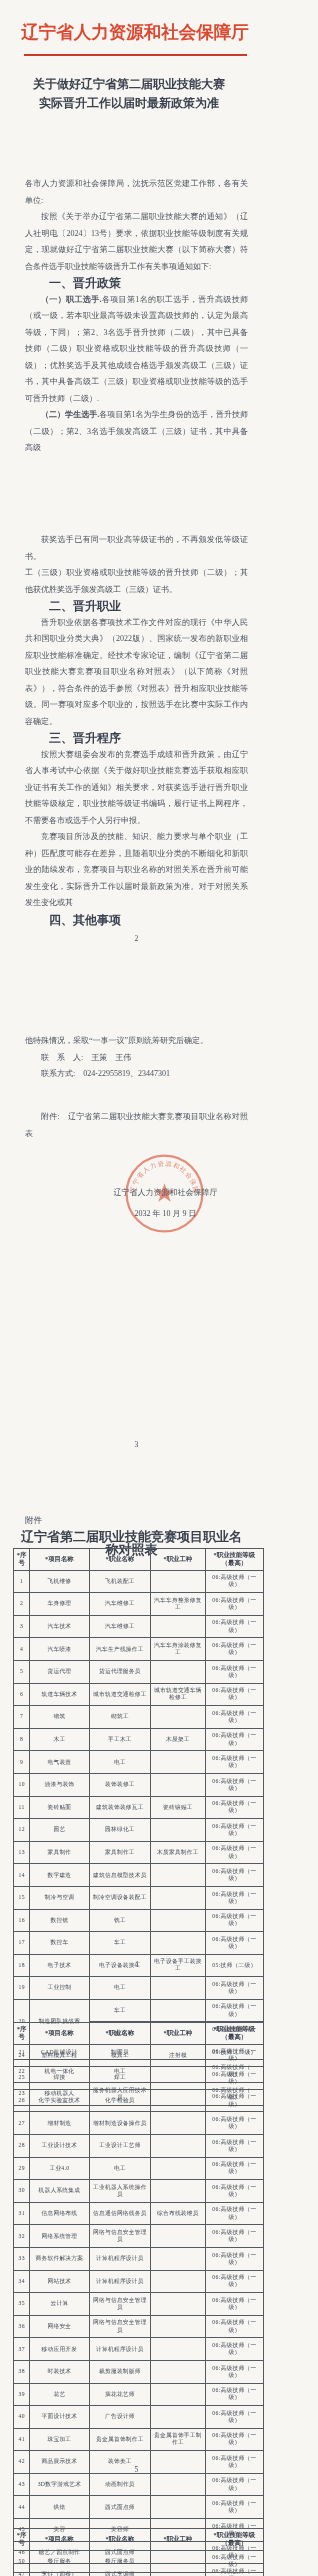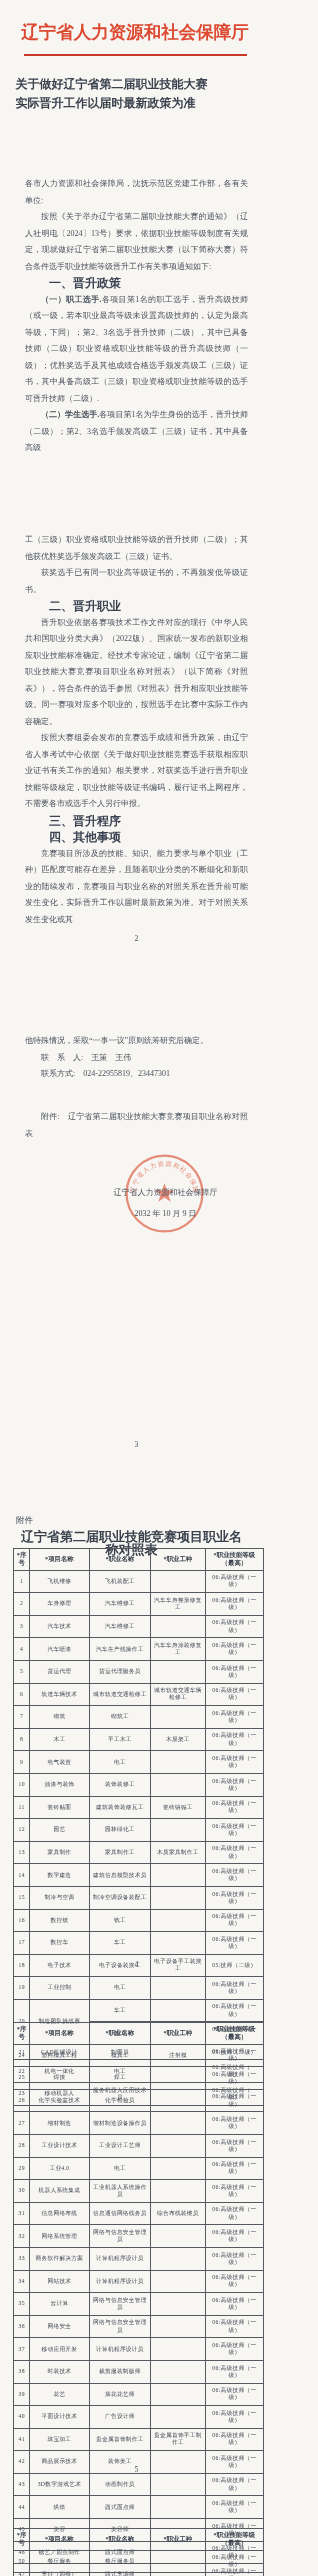--- a/index.html
+++ b/index.html
@@ -11,36 +11,36 @@
   }
   .abs{position:absolute;}
   
   .letterhead{
     top:21.6px;left:20.6px;width:229px;text-align:center;
     color:#dd4830;font-size:17.5px;font-weight:bold;line-height:20.6px;
     font-family:"Liberation Serif","DejaVu Serif",serif;letter-spacing:0px;
   }
   .redrule{top:54px;left:24px;width:223px;height:1.5px;background:#cb392a;}
   .doc-title{
-    top:75px;left:15.5px;width:227px;text-align:left;
+    top:75px;left:15.5px;width:227px;text-align:center;
     font-size:12px;font-weight:bold;color:#3b424e;line-height:19px;
   }
   
   .bodyblock{left:25px;width:223px;font-size:8px;line-height:16.5px;text-align:justify;}
   .para{text-indent:2em;}
   .para.ni{text-indent:0;}
   .para.h{font-weight:bold;color:#3a4150;font-family:"Liberation Sans","DejaVu Sans",sans-serif;font-size:12px;}
   .para b{font-weight:bold;}
   
   .signature{top:1183px;left:110px;width:111px;text-align:center;font-size:8px;line-height:20.6px;}
   .seal{top:1152px;left:123px;width:83px;height:83px;opacity:.85;}
   
   .pagenum{width:20.6px;text-align:center;font-size:7.7px;color:#4a5160;left:126px;}
   
-  .att-label{top:1515px;left:16px;font-size:8.5px;color:#3f4653;}
+  .att-label{top:1515px;left:25px;font-size:8.5px;color:#3f4653;}
   .att-title{top:1530px;left:15.5px;width:232px;text-align:center;font-size:13px;font-weight:bold;color:#3a414d;line-height:13.4px;}
   
   .tablewrap{left:13.4px;}
   table.cmp{border-collapse:collapse;table-layout:fixed;}
   table.cmp th,table.cmp td{
     border:0.8px solid #555a60;text-align:center;vertical-align:middle;
     color:#3f4652;overflow:hidden;
   }
   table.cmp th{
     font-size:6.4px;font-weight:bold;padding:2.1px 0.5px;line-height:8.2px;white-space:pre-line;color:#3a414d;
@@ -61,28 +61,28 @@
 
   <div class="abs bodyblock" style="top:130px;margin-top:46px;">
       <div class="para ni">各市人力资源和社会保障局，沈抚示范区党建工作部，各有关单位:</div>
       <div class="para">按照《关于举办辽宁省第二届职业技能大赛的通知》（辽人社明电〔2024〕13号）要求，依据职业技能等级制度有关规定，现就做好辽宁省第二届职业技能大赛（以下简称大赛）符合条件选手职业技能等级晋升工作有关事项通知如下:</div>
       <div class="para h">一、晋升政策</div>
       <div class="para"><b>（一）职工选手.</b>各项目第1名的职工选手，晋升高级技师（或一级，若本职业最高等级未设置高级技师的，认定为最高等级，下同）；第2、3名选手晋升技师（二级），其中已具备技师（二级）职业资格或职业技能等级的晋升高级技师（一级）；优胜奖选手及其他成绩合格选手颁发高级工（三级）证书，其中具备高级工（三级）职业资格或职业技能等级的选手可晋升技师（二级）.</div>
       <div class="para"><b>（二）学生选手.</b>各项目第1名为学生身份的选手，晋升技师（二级）；第2、3名选手颁发高级工（三级）证书，其中具备高级</div>
     </div>
 
   <div class="abs bodyblock" style="top:532px;">
+      <div class="para">获奖选手已有同一职业高等级证书的，不再颁发低等级证书。</div>
       <div class="para ni">工（三级）职业资格或职业技能等级的晋升技师（二级）；其他获优胜奖选手颁发高级工（三级）证书。</div>
-      <div class="para">获奖选手已有同一职业高等级证书的，不再颁发低等级证书。</div>
       <div class="para h">二、晋升职业</div>
       <div class="para">晋升职业依据各赛项技术工作文件对应的现行《中华人民共和国职业分类大典》（2022版）、国家统一发布的新职业相应职业技能标准确定。经技术专家论证，编制《辽宁省第二届职业技能大赛竞赛项目职业名称对照表》（以下简称《对照表》），符合条件的选手参照《对照表》晋升相应职业技能等级。同一赛项对应多个职业的，按照选手在比赛中实际工作内容确定。</div>
+      <div class="para h">三、晋升程序</div>
       <div class="para">按照大赛组委会发布的竞赛选手成绩和晋升政策，由辽宁省人事考试中心依据《关于做好职业技能竞赛选手获取相应职业证书有关工作的通知》相关要求，对获奖选手进行晋升职业技能等级核定，职业技能等级证书编码，履行证书上网程序，不需要各市或选手个人另行申报。</div>
-      <div class="para h">三、晋升程序</div>
+      <div class="para">竞赛项目所涉及的技能、知识、能力要求与单个职业（工种）匹配度可能存在差异，且随着职业分类的不断细化和新职业的陆续发布，竞赛项目与职业名称的对照关系在晋升前可能发生变化，实际晋升工作以届时最新政策为准。对于对照关系发生变化或其</div>
       <div class="para h">四、其他事项</div>
-      <div class="para">竞赛项目所涉及的技能、知识、能力要求与单个职业（工种）匹配度可能存在差异，且随着职业分类的不断细化和新职业的陆续发布，竞赛项目与职业名称的对照关系在晋升前可能发生变化，实际晋升工作以届时最新政策为准。对于对照关系发生变化或其</div>
     </div>
   <div class="abs pagenum" style="top:934px;">2</div>
 
   <div class="abs bodyblock" style="top:1033px;">
       <div class="para ni">他特殊情况，采取“一事一议”原则统筹研究后确定。</div>
       <div class="para">联　系　人:　王策　王伟</div>
       <div class="para">联系方式:　024-22955819、23447301</div>
     </div>
   <div class="abs bodyblock" style="top:1109px;">
     <div class="para">附件:　辽宁省第二届职业技能大赛竞赛项目职业名称对照表</div>

